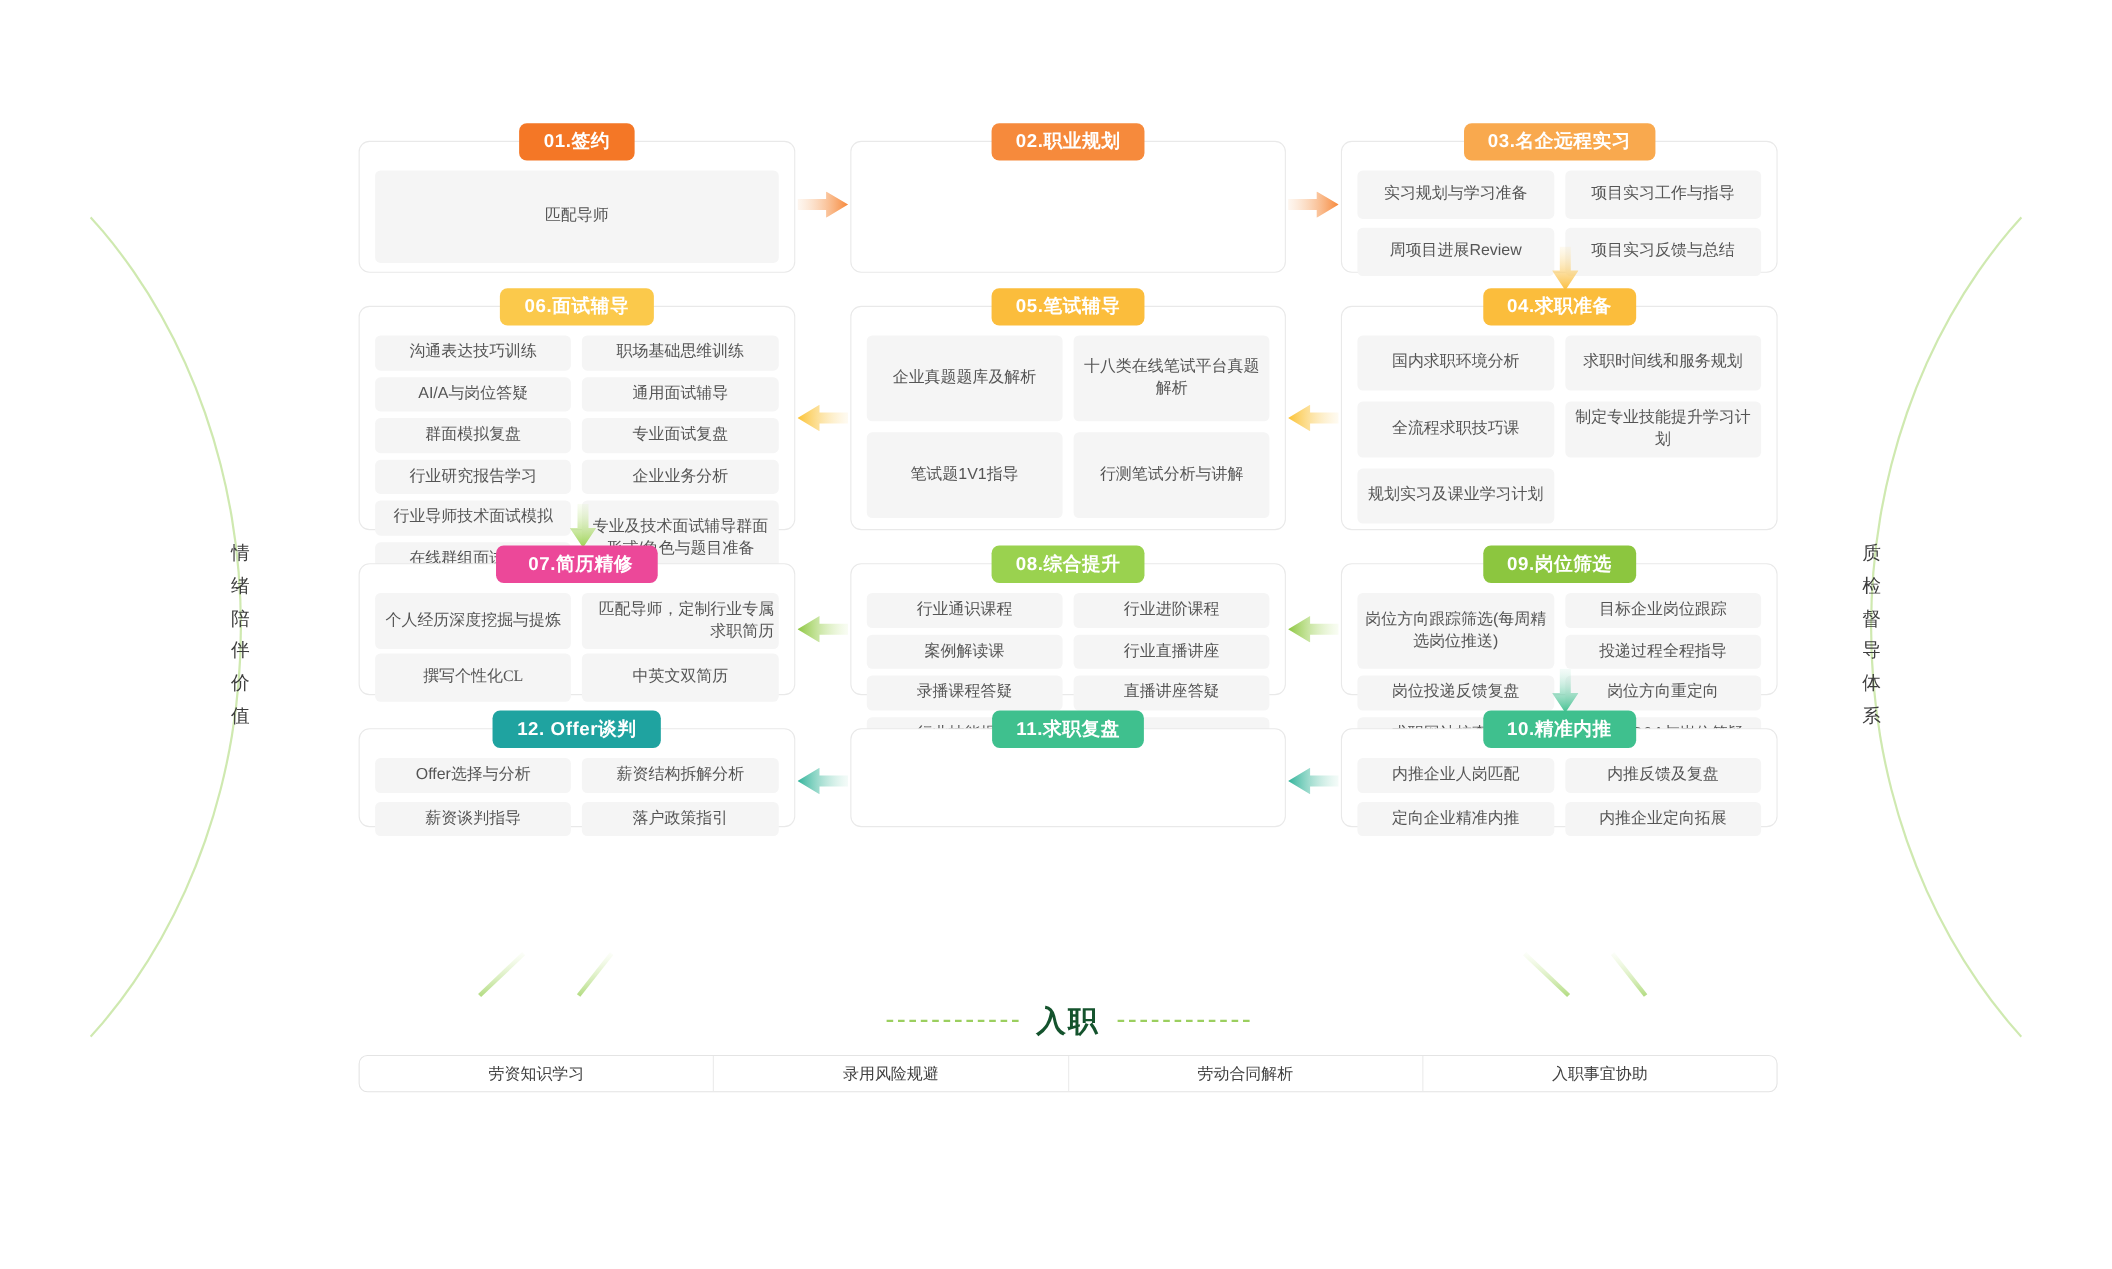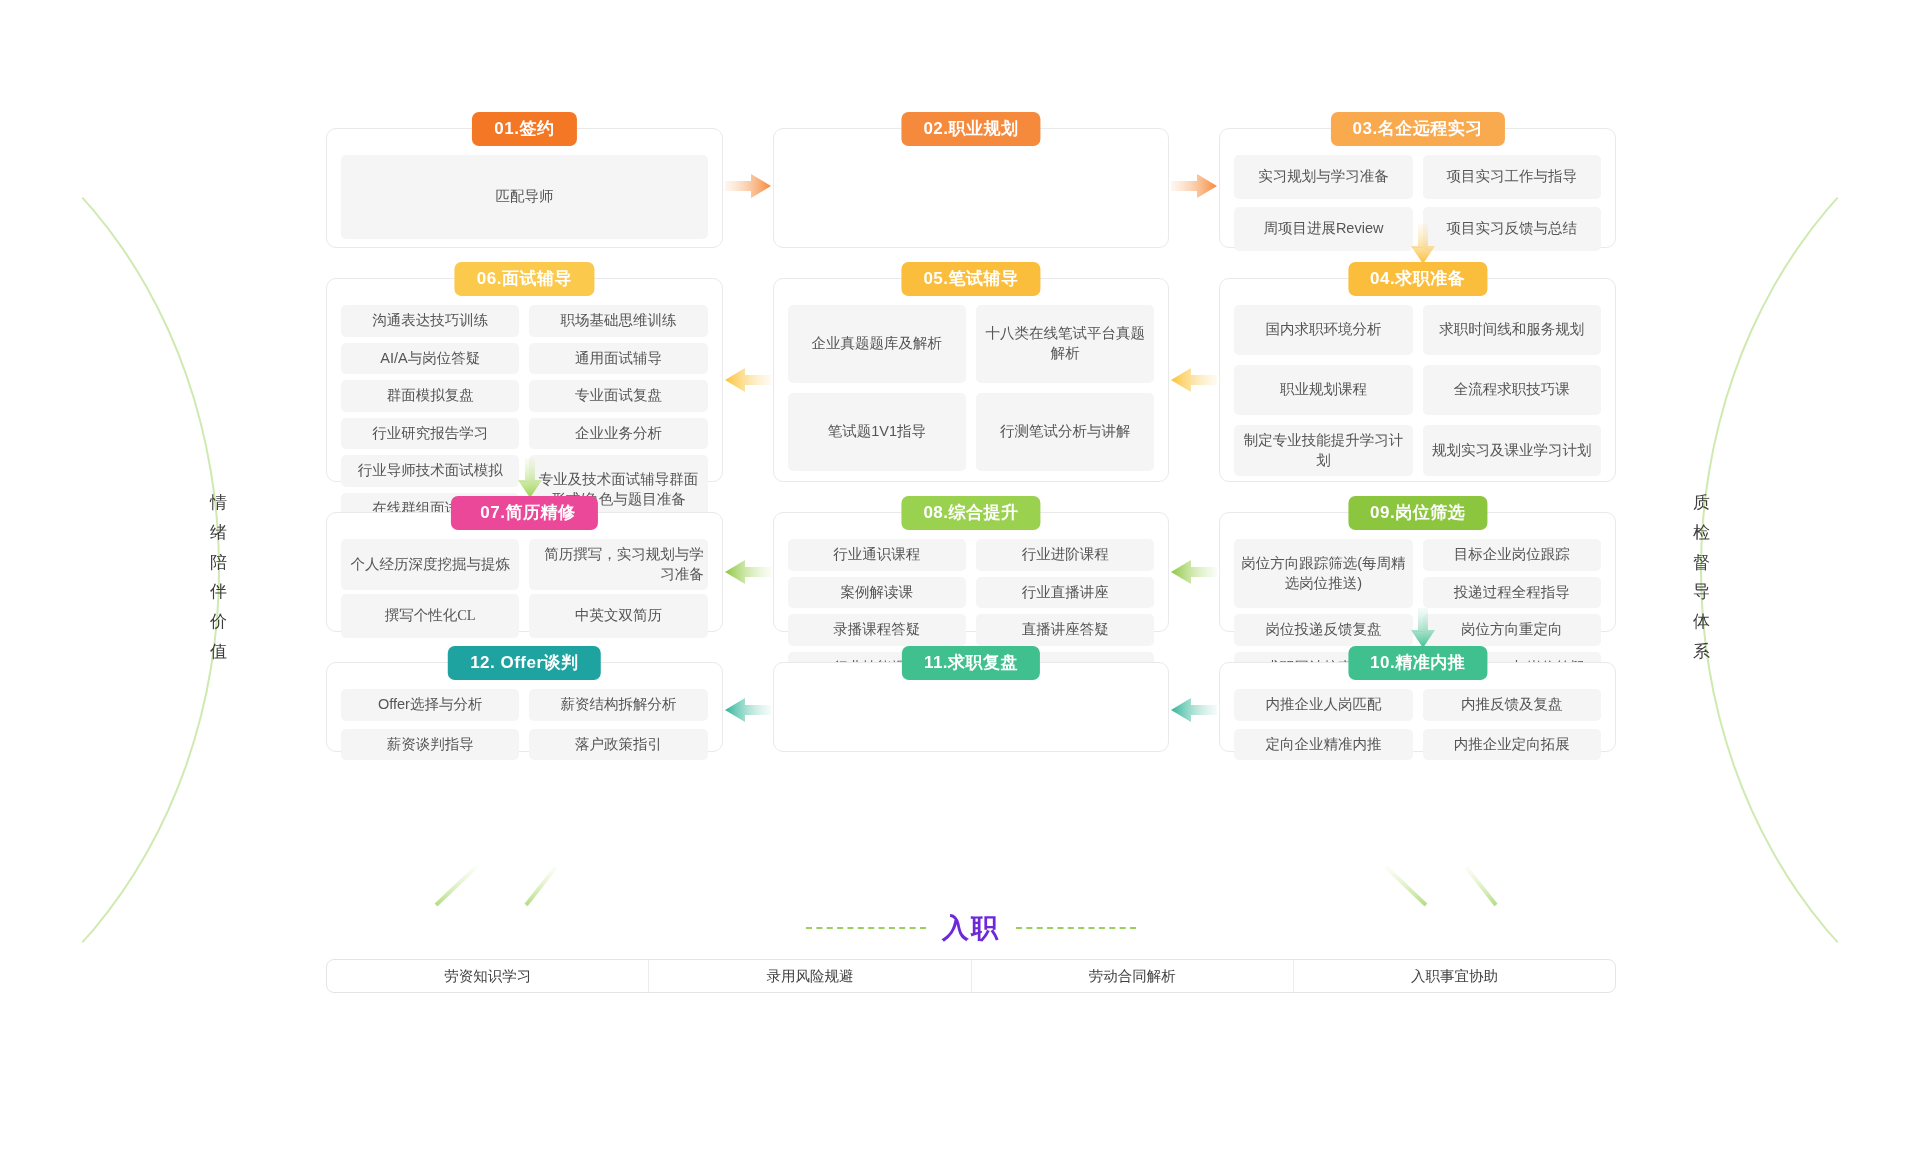--- a/index.html
+++ b/index.html
@@ -53,21 +53,21 @@
 
   
   .arr { position:absolute; z-index:3; }
   .arr-h { width:46px; height:24px; }
   .arr-v { width:24px; height:40px; }
 
   
   .entry-wrap { position:absolute; left:326px; top:905px; width:1290px; }
   .entry-row { display:flex; align-items:center; justify-content:center;
       height:46px; position:relative; }
-  .entry-text { font-size:27px; font-weight:bold; color:#6d28d9; letter-spacing:2px; }
+  .entry-text { font-size:27px; font-weight:bold; color:#14532d; letter-spacing:2px; }
   .dash { width:120px; border-top:2px dashed #9bcf5f; margin:0 16px; }
 
   .bottom-bar { display:flex; border:1px solid #e4e4e4; border-radius:8px;
       overflow:hidden; margin-top:8px; height:34px; }
   .bottom-cell { flex:1; display:flex; align-items:center; justify-content:center;
       font-size:14.5px; color:#404040; border-right:1px solid #ececec; }
   .bottom-cell:last-child { border-right:none; }
 
   .splay { position:absolute; left:326px; top:865px; width:1290px; height:46px; }
 </style>
@@ -197,21 +197,20 @@
                 <stop offset="1" stop-color="#fbbd3c"></stop>
               </linearGradient>
             </defs>
           <path d="M7 0 H17 V22 H24 L12 40 L0 22 H7 Z" fill="url(#gDn)"></path>
         </svg>
         <div class="card" style="height:204px;">
           <div class="card-title" style="background: rgb(251, 189, 60);">04.求职准备</div>
           <div class="items" style="gap:10px;">
             <div class="item med" style="min-height:50px;">国内求职环境分析</div>
             <div class="item med" style="min-height:50px;">求职时间线和服务规划</div>
-            <div class="item med" style="min-height:50px;">职业规划课程</div>
             <div class="item med" style="min-height:50px;">全流程求职技巧课</div>
             <div class="item med" style="min-height:50px;">制定专业技能提升学习计划</div>
             <div class="item med" style="min-height:50px;">规划实习及课业学习计划</div>
           </div>
         </div>
       </div>
     </div>
 
     <div class="row" style="margin-bottom:30px;">
       <div class="cell w1">
@@ -221,21 +220,21 @@
                 <stop offset="0" stop-color="#d8efb4" stop-opacity=".15"></stop>
                 <stop offset="1" stop-color="#9ad24f"></stop>
               </linearGradient>
             </defs>
           <path d="M7 0 H17 V22 H24 L12 40 L0 22 H7 Z" fill="url(#gDnG)"></path>
         </svg>
         <div class="card" style="height:120px;">
           <div class="card-title" style="background: #ec4899; padding-left: 29px;">07.简历精修</div>
           <div class="items" style="gap:4px 10px;font-family:Liberation Serif, serif;">
             <div class="item med2">个人经历深度挖掘与提炼</div>
-            <div class="item med2">简历撰写，实习规划与学习准备</div>
+            <div class="item med2">匹配导师，定制行业专属求职简历</div>
             <div class="item med2">撰写个性化CL</div>
             <div class="item med2">中英文双简历</div>
           </div>
         </div>
       </div>
       <div class="cell gap">
         <svg class="arr arr-h" style="left:2px; top:48px;" viewBox="0 0 46 24">
           <defs>
               <linearGradient id="gGn" x1="1" x2="0">
                 <stop offset="0" stop-color="#d8efb4" stop-opacity=".15"></stop>

